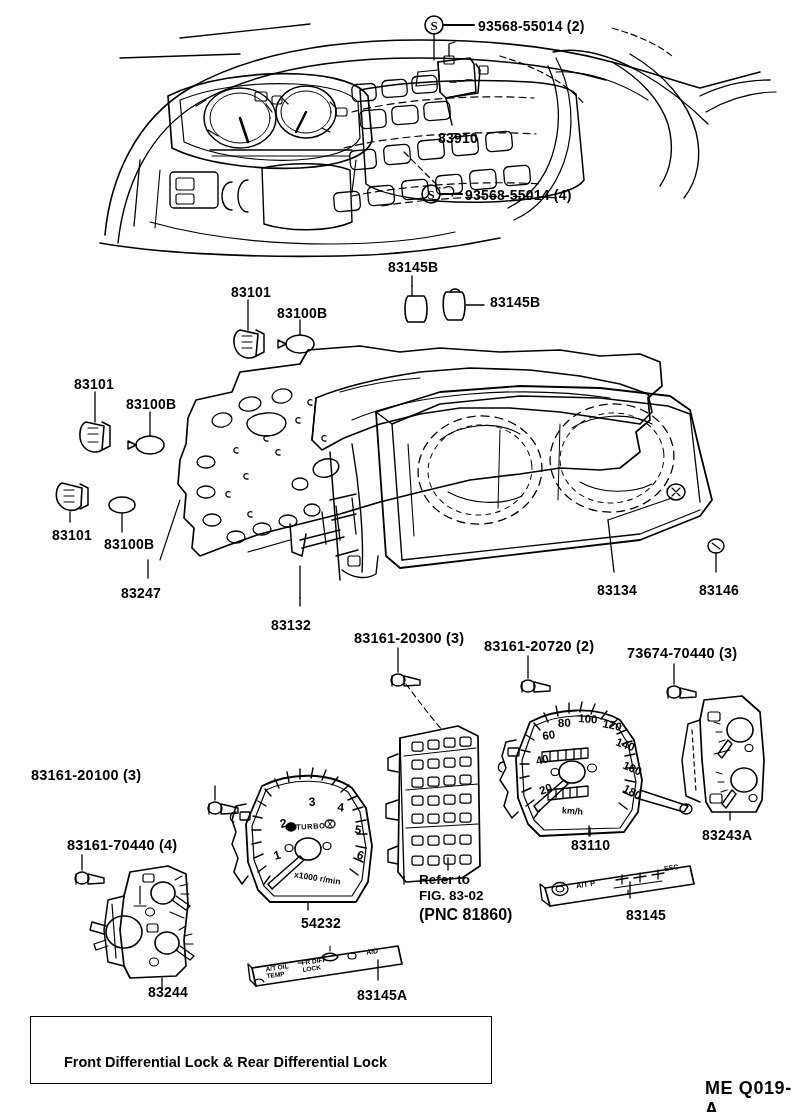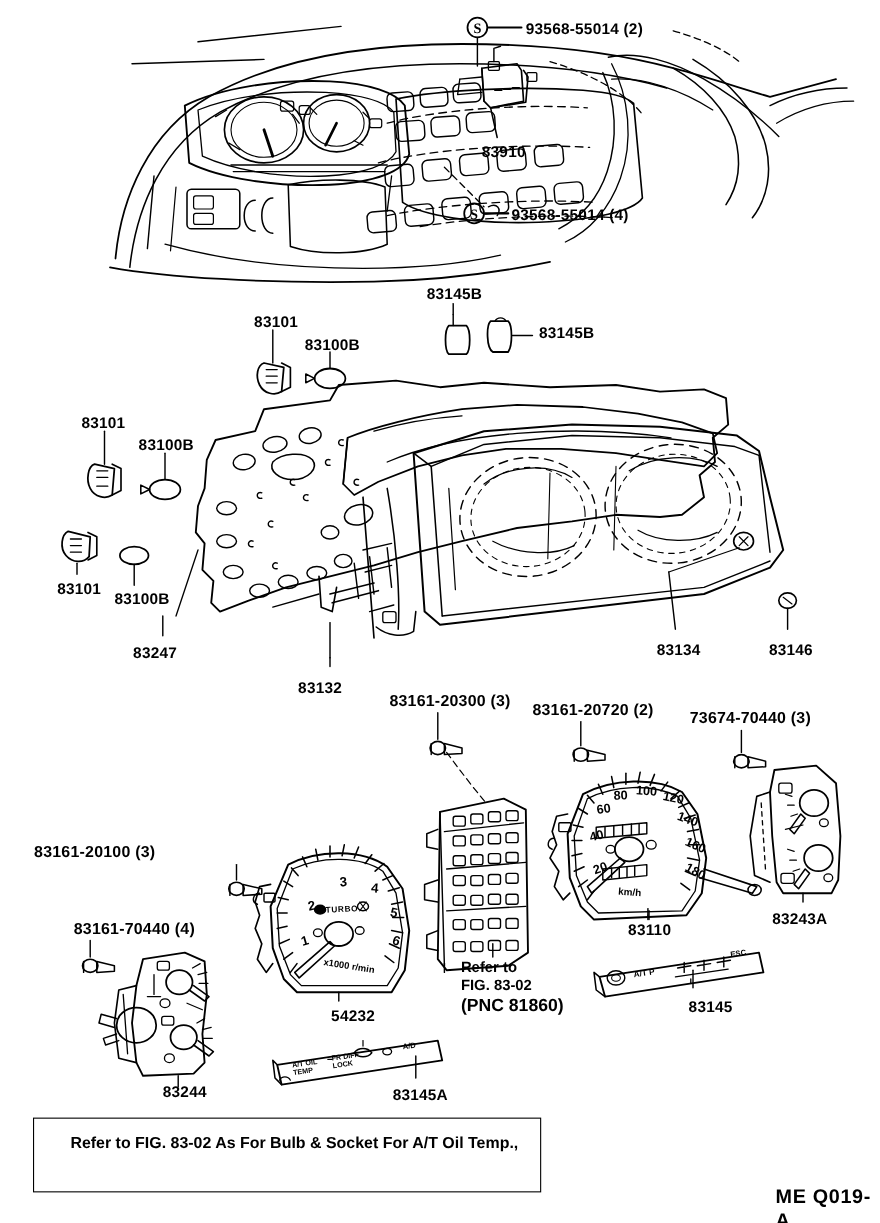--- a/index.html
+++ b/index.html
@@ -645,17 +645,17 @@
   <div class="lbl lbl-lg" style="left:357px; top:988px;">83145A</div>
   <div class="lbl lbl-lg" style="left:148px; top:985px;">83244</div>
 
   <div style="position:absolute; left:419px; top:872px; font-size:13.5px; font-weight:bold; line-height:1.22;">
     <div>Refer to</div>
     <div>FIG. 83-02</div>
     <div style="font-size:16px;">(PNC 81860)</div>
   </div>
 
   <div class="refbox" style="left:30px; top:1016px; width:462px; height:68px;"></div>
-  <div class="refnote" style="left:64px; top:1030px;">Refer to FIG. 83-02 As For Bulb &amp; Socket For A/T Oil Temp.,</div>
+  <div class="refnote" style="left:64px; top:1052px;">Front Differential Lock &amp; Rear Differential Lock</div>
 
   <div class="sig" style="left:705px; top:1078px;">ME  Q019-A</div>
 
 </div>
 
 </body></html>

